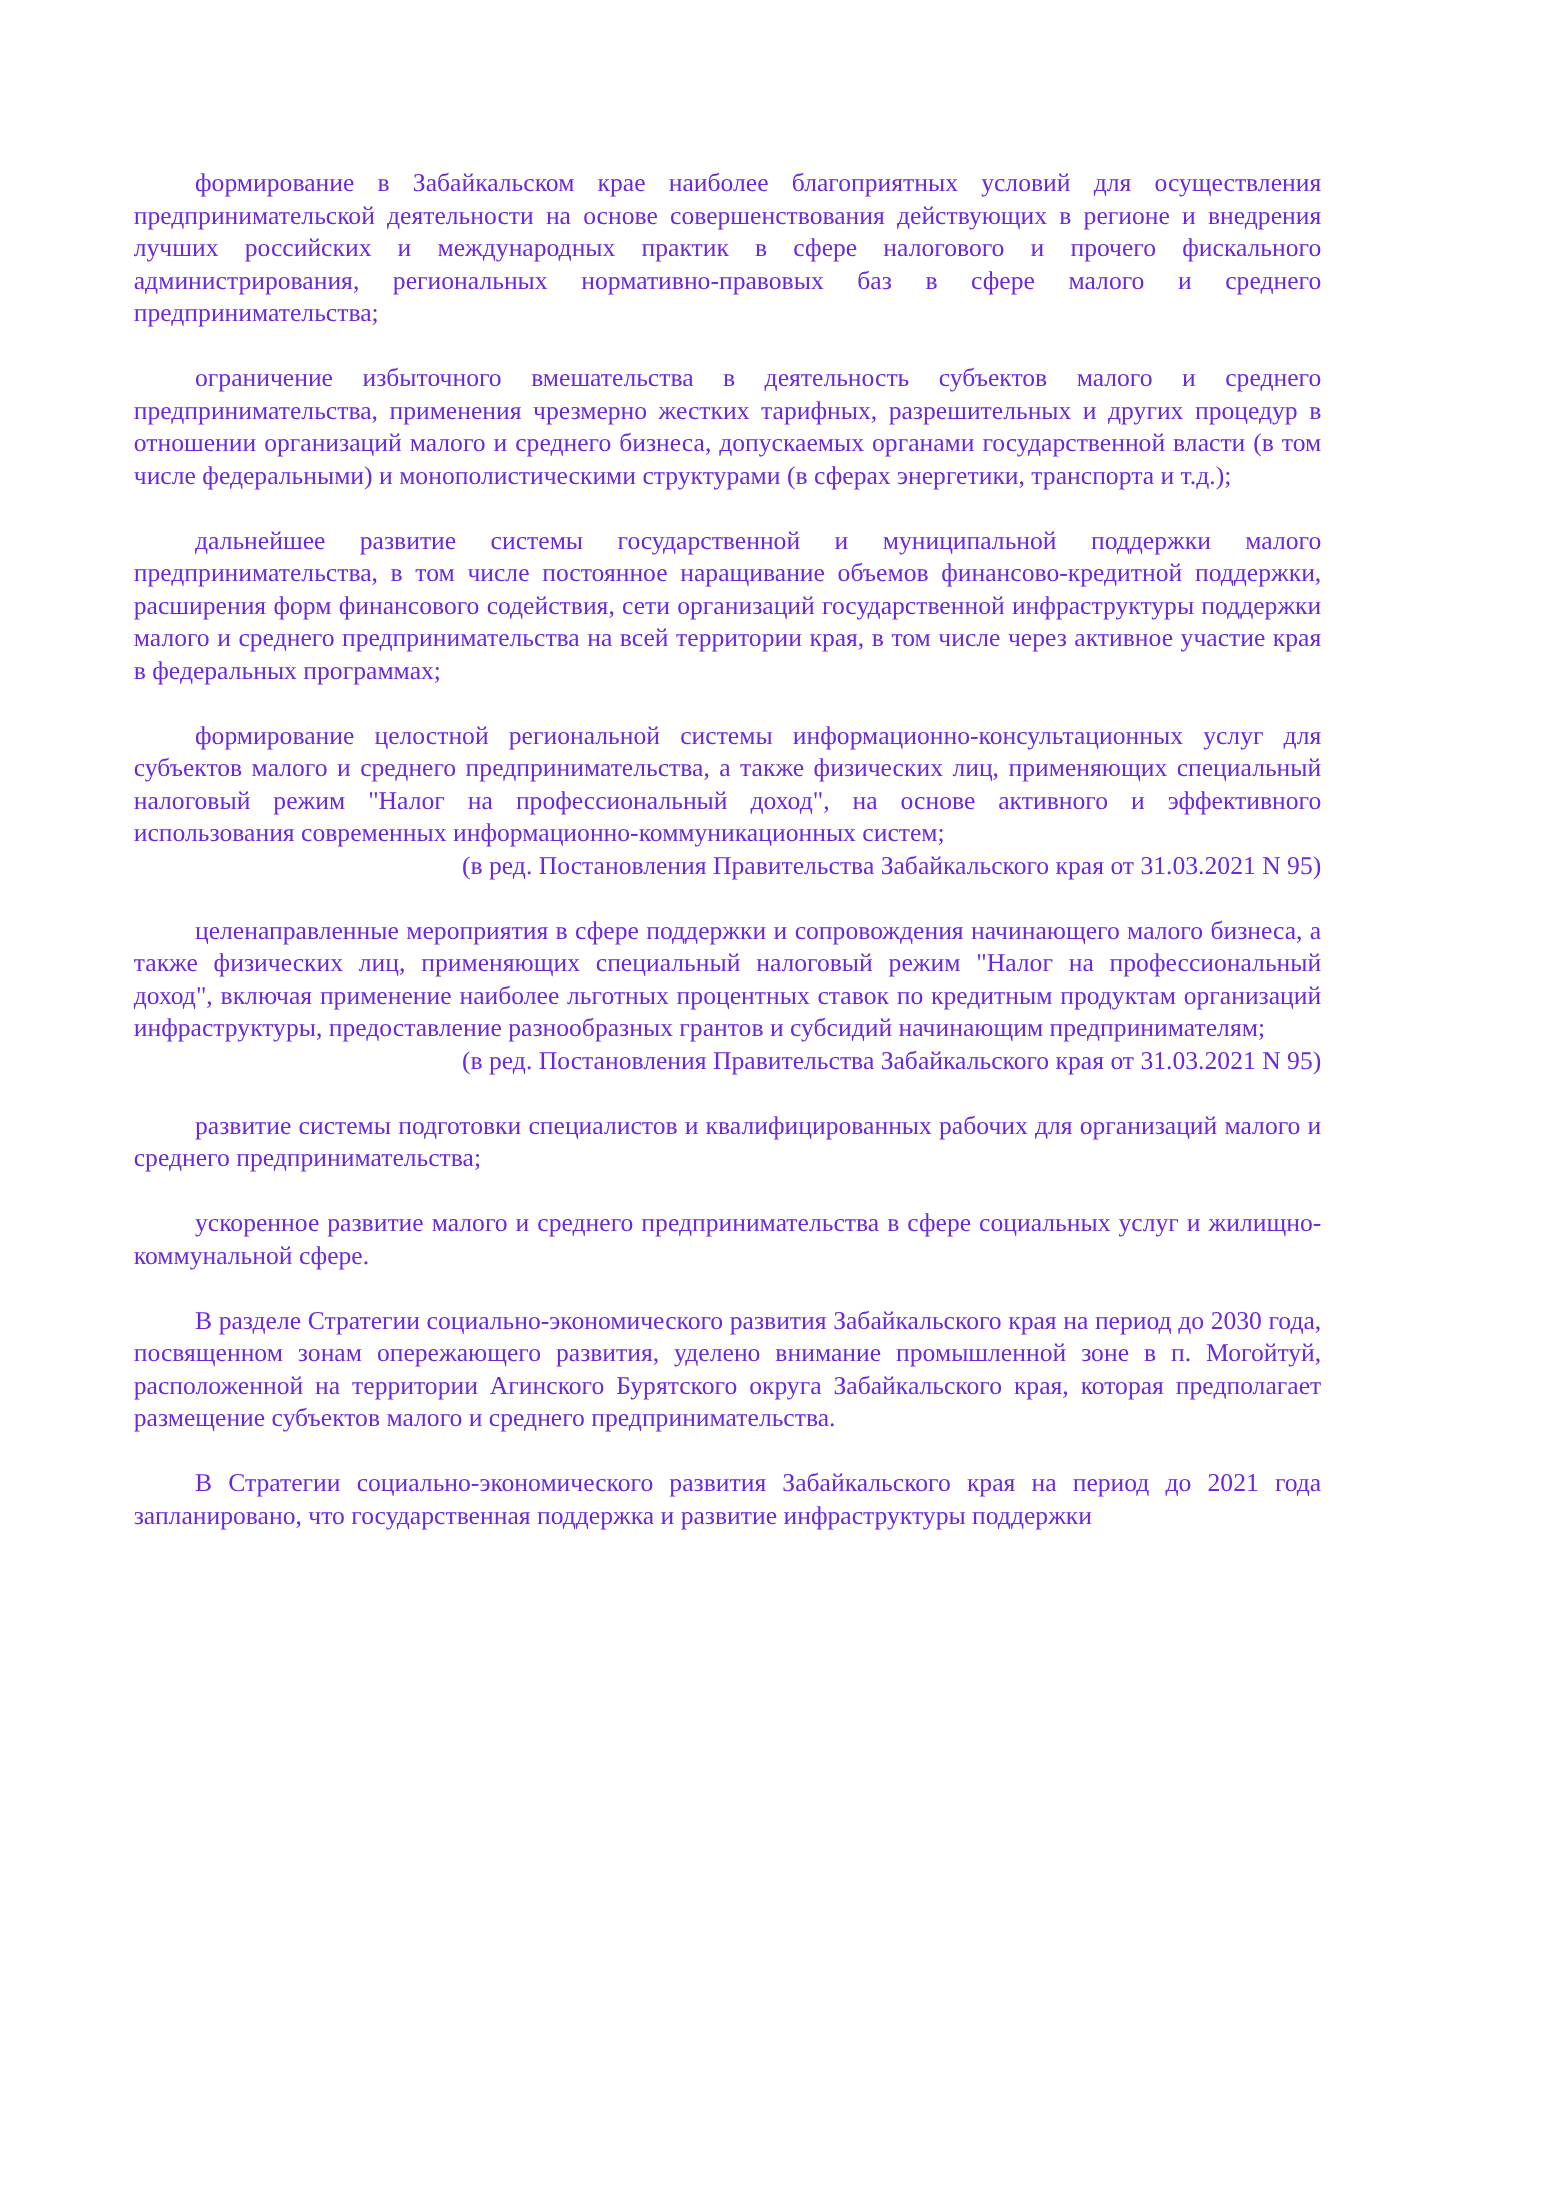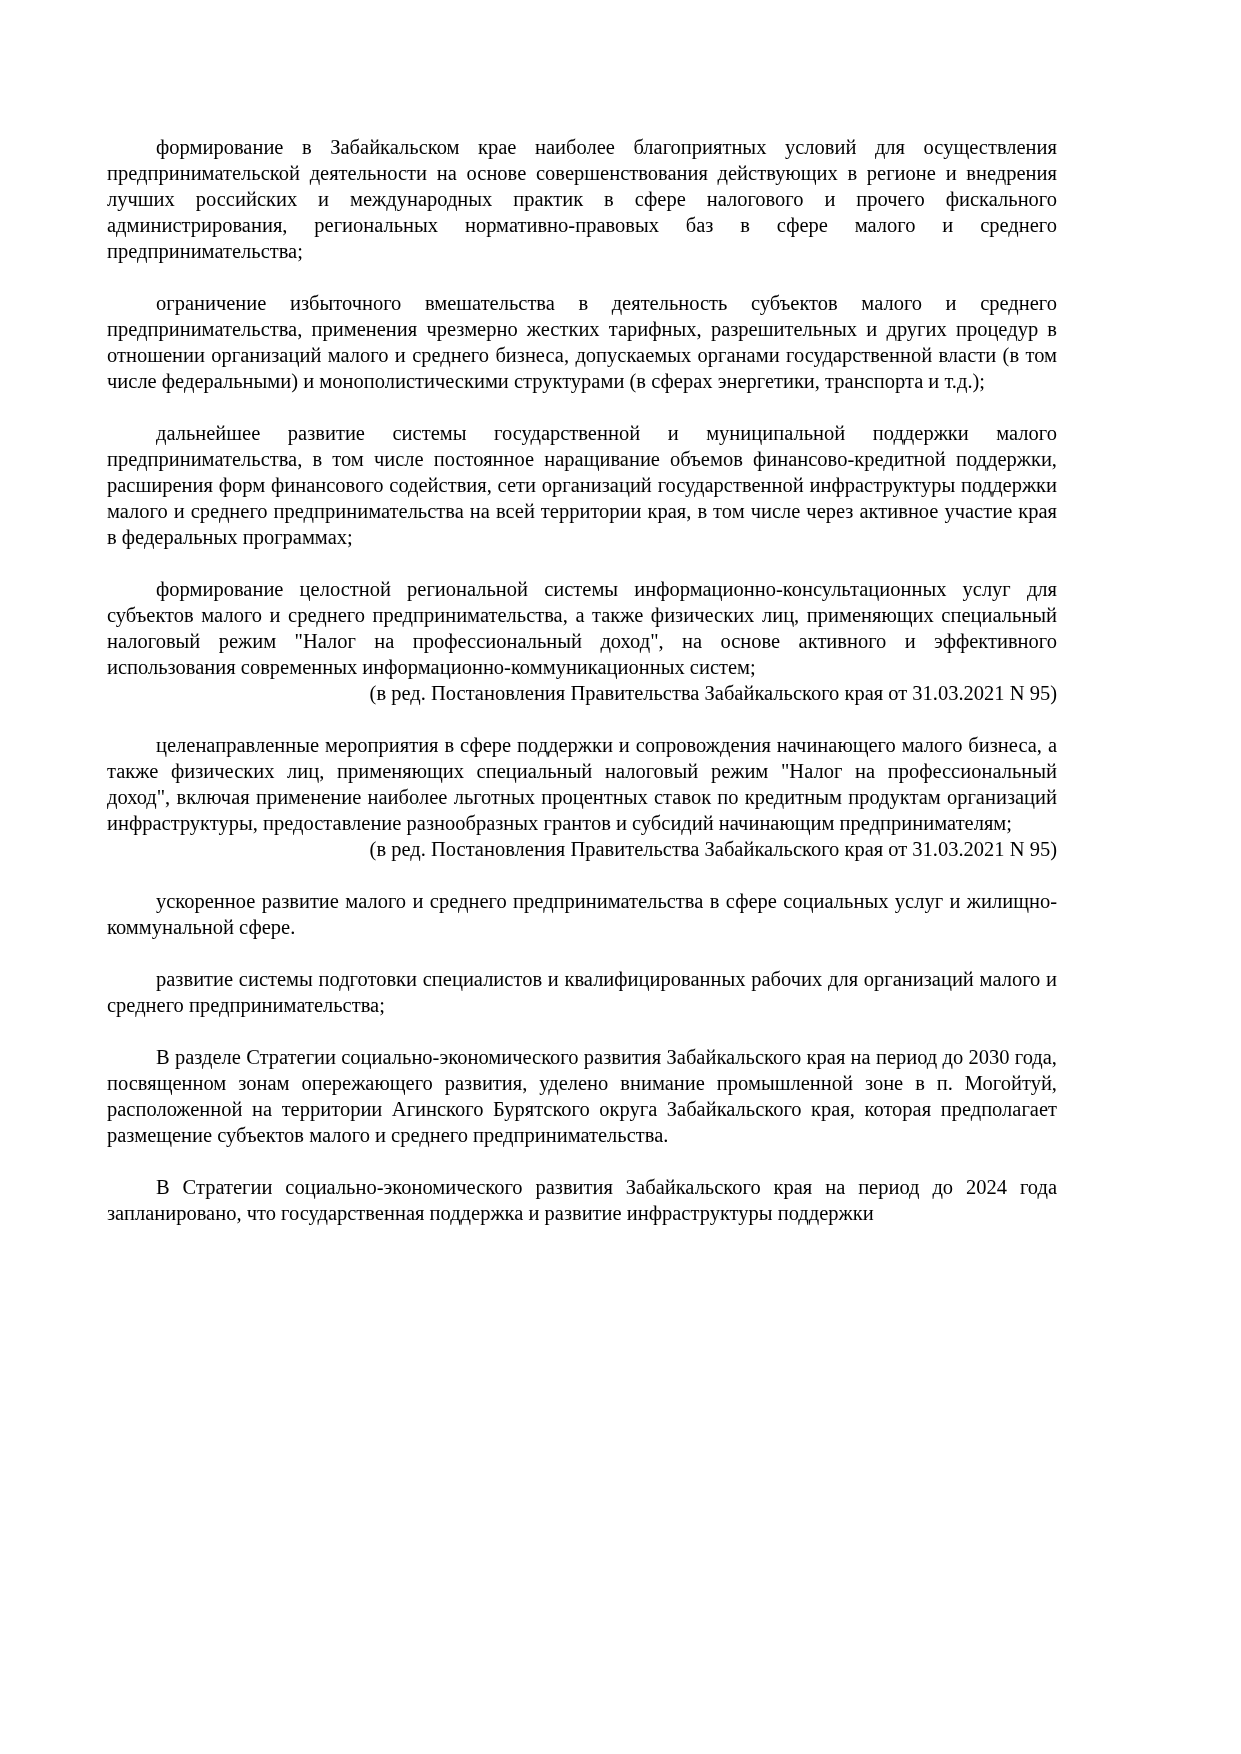--- a/index.html
+++ b/index.html
@@ -11,21 +11,21 @@
       width: 1241px;
       height: 1754px;
       position: relative;
       overflow: hidden;
     }
     .page {
       position: absolute;
       left: 107px;
       top: 134px;
       width: 950px;
-      color: #000000;
+      color: #6d28d9;
       font-family: "Liberation Serif", "DejaVu Serif", serif;
       font-size: 20.5px;
       line-height: 26px;
     }
     .para {
       margin: 0 0 26px 0;
       text-align: justify;
       text-indent: 49px;
     }
     .para .amend {
@@ -60,28 +60,28 @@
     <span>формирование целостной региональной системы информационно-консультационных услуг для субъектов малого и среднего предпринимательства, а также физических лиц, применяющих специальный налоговый режим "Налог на профессиональный доход", на основе активного и эффективного использования современных информационно-коммуникационных систем;</span>
     <span class="amend">(в ред. Постановления Правительства Забайкальского края от 31.03.2021 N 95)</span>
   </p>
 
   <p class="para">
     <span>целенаправленные мероприятия в сфере поддержки и сопровождения начинающего малого бизнеса, а также физических лиц, применяющих специальный налоговый режим "Налог на профессиональный доход", включая применение наиболее льготных процентных ставок по кредитным продуктам организаций инфраструктуры, предоставление разнообразных грантов и субсидий начинающим предпринимателям;</span>
     <span class="amend">(в ред. Постановления Правительства Забайкальского края от 31.03.2021 N 95)</span>
   </p>
 
   <p class="para">
-    <span>ускоренное развитие малого и среднего предпринимательства в сфере социальных услуг и жилищно-коммунальной сфере.</span>
+    <span>развитие системы подготовки специалистов и квалифицированных рабочих для организаций малого и среднего предпринимательства;</span>
   </p>
 
   <p class="para">
-    <span>развитие системы подготовки специалистов и квалифицированных рабочих для организаций малого и среднего предпринимательства;</span>
+    <span>ускоренное развитие малого и среднего предпринимательства в сфере социальных услуг и жилищно-коммунальной сфере.</span>
   </p>
 
   <p class="para">
     <span>В разделе Стратегии социально-экономического развития Забайкальского края на период до 2030 года, посвященном зонам опережающего развития, уделено внимание промышленной зоне в п. Могойтуй, расположенной на территории Агинского Бурятского округа Забайкальского края, которая предполагает размещение субъектов малого и среднего предпринимательства.</span>
   </p>
 
   <p class="para last">
-    <span>В Стратегии социально-экономического развития Забайкальского края на период до 2024 года запланировано, что государственная поддержка и развитие инфраструктуры поддержки</span>
+    <span>В Стратегии социально-экономического развития Забайкальского края на период до 2021 года запланировано, что государственная поддержка и развитие инфраструктуры поддержки</span>
   </p>
 
 </div>
 
 </body></html>

